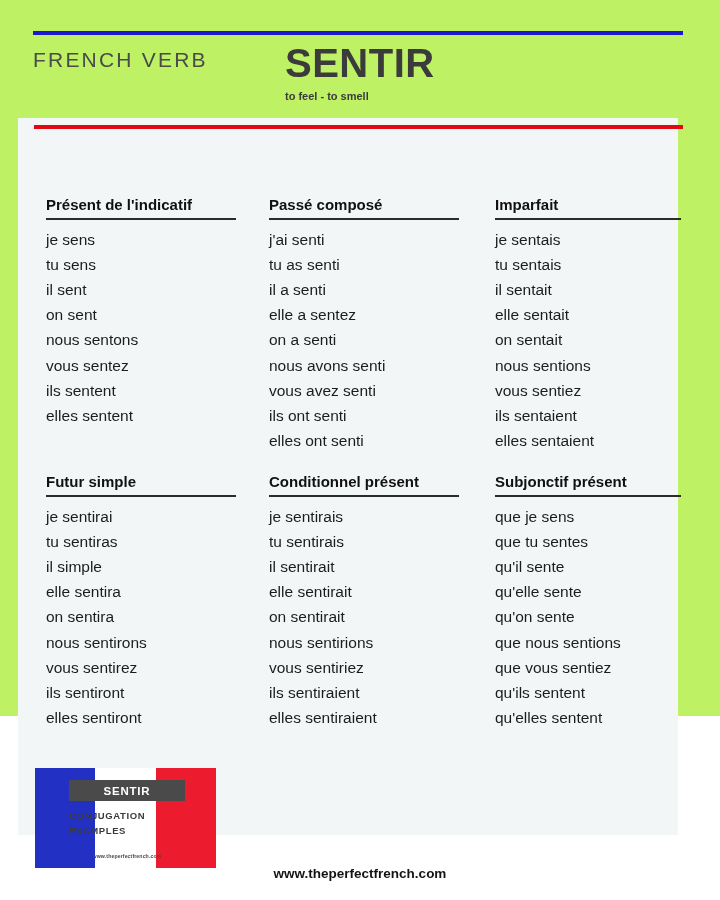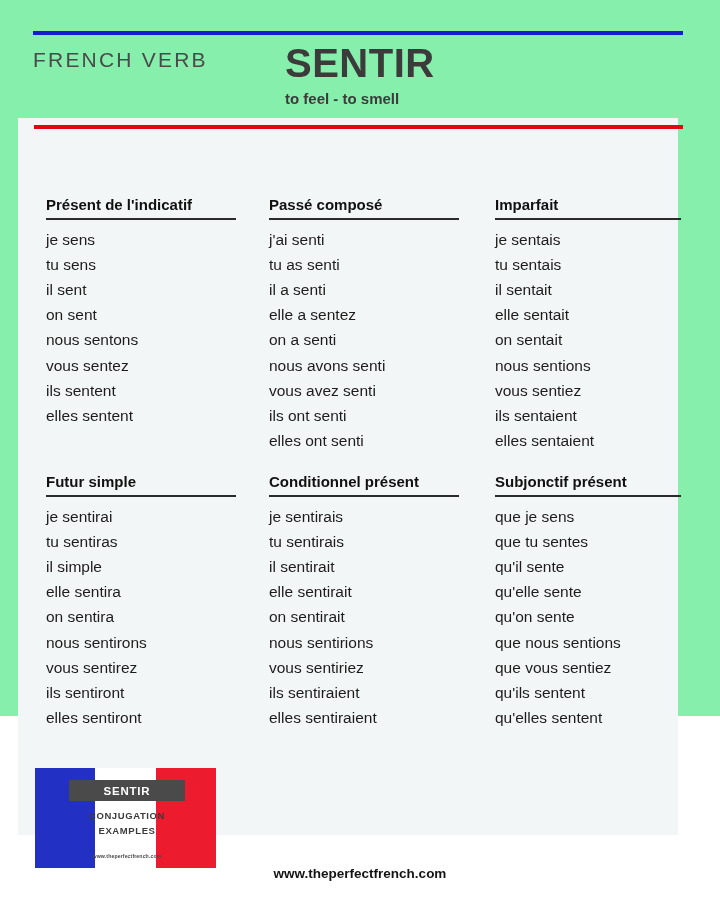--- a/index.html
+++ b/index.html
@@ -12,21 +12,21 @@
     background: #ffffff;
     font-family: "Liberation Sans", sans-serif;
     -webkit-font-smoothing: antialiased;
     overflow: hidden;
   }
 
   .sheet {
     position: relative;
     width: 720px;
     height: 716px;
-    background: #86efac;
+    background: #bef264;
   }
 
   
   .body-panel {
     position: absolute;
     left: 18px;
     top: 118px;
     width: 660px;
     height: 717px;
     background: #f3f6f7;
@@ -75,21 +75,21 @@
     font-weight: bold;
     letter-spacing: 0.5px;
     color: #3b3b3b;
     line-height: 1;
     white-space: nowrap;
   }
   .verb-meaning {
     position: absolute;
     left: 285px;
     top: 90px;
-    font-size: 15px;
+    font-size: 11px;
     font-weight: bold;
     color: #3b3b3b;
     white-space: nowrap;
   }
 
   
   .grid {
     position: absolute;
     left: 18px;
     top: 118px;
@@ -164,21 +164,20 @@
     letter-spacing: 0.8px;
     display: flex;
     align-items: center;
     justify-content: center;
   }
   .logo-sub {
     position: absolute;
     left: 34px;
     top: 40px;
     width: 116px;
-    text-align: center;
     color: #3b3b3b;
     font-size: 9.5px;
     font-weight: bold;
     letter-spacing: 0.6px;
     line-height: 15px;
   }
   .logo-url {
     position: absolute;
     left: 34px;
     top: 85px;

